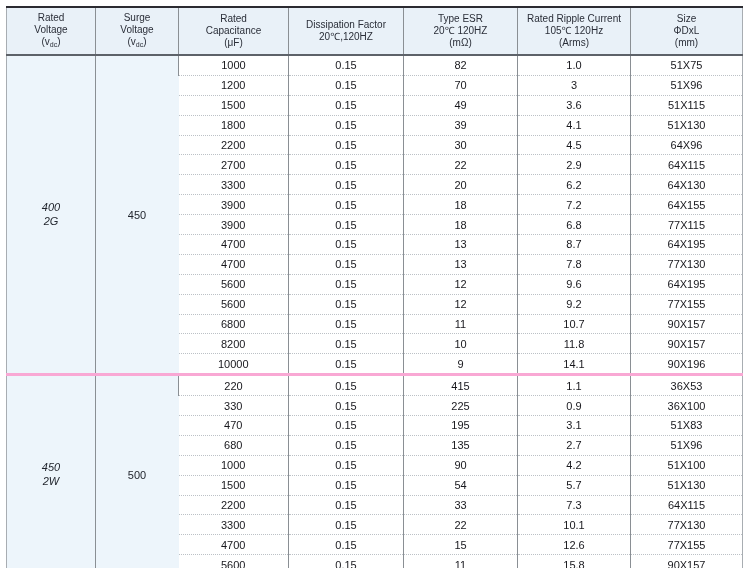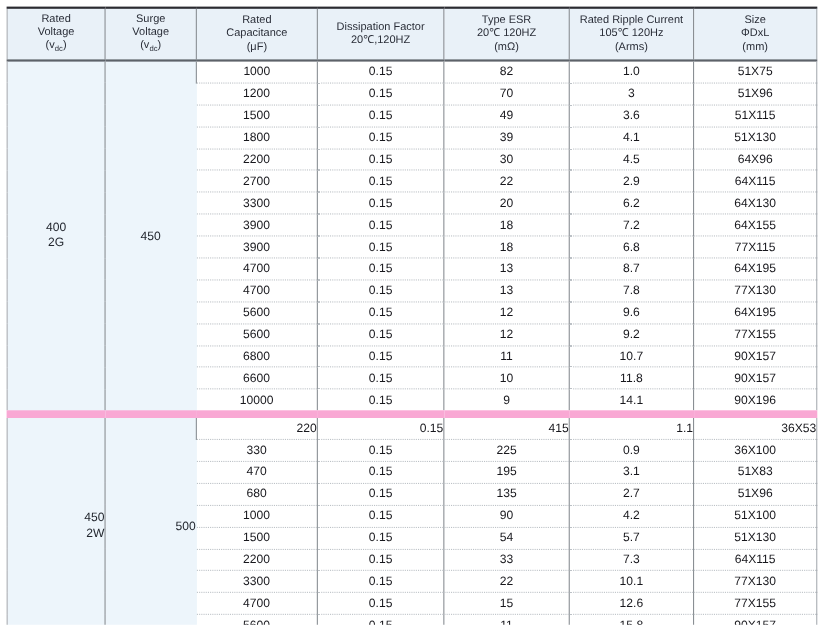--- a/index.html
+++ b/index.html
@@ -22,23 +22,23 @@
   }
   thead th:first-child{border-left:none;}
   thead th sub{font-size:7px;vertical-align:-2px;}
   tbody td{
     font-size:11px;color:#17171c;text-align:center;vertical-align:middle;
     height:18.9px;padding:0;border-left:1px solid #8a8f94;
     line-height:1.1;
   }
   tbody td:first-child{border-left:none;}
   tbody tr+tr td{border-top:1px dotted #bcc1c6;}
-  tbody tr.section-start td{border-top:7px solid #f9a8d4;text-align:right;}
+  tbody tr.section-start td{border-top:3px solid #f9a8d4;}
   td.vcell{background:#edf5fb;font-size:11px;color:#22262e;}
-  td.vcell div{line-height:1.25;}
+  td.vcell div{line-height:1.25;font-style:italic;}
 </style>
 </head>
 <body>
 
 <div class="table-wrap">
   <table>
     <colgroup>
       <col style="width:89px">
         <col style="width:83px">
         <col style="width:110px">
@@ -183,21 +183,21 @@
           <td>77X155</td>
         </tr>
         <tr>
           <td>6800</td>
           <td>0.15</td>
           <td>11</td>
           <td>10.7</td>
           <td>90X157</td>
         </tr>
         <tr>
-          <td>6600</td>
+          <td>8200</td>
           <td>0.15</td>
           <td>10</td>
           <td>11.8</td>
           <td>90X157</td>
         </tr>
         <tr>
           <td>10000</td>
           <td>0.15</td>
           <td>9</td>
           <td>14.1</td>

